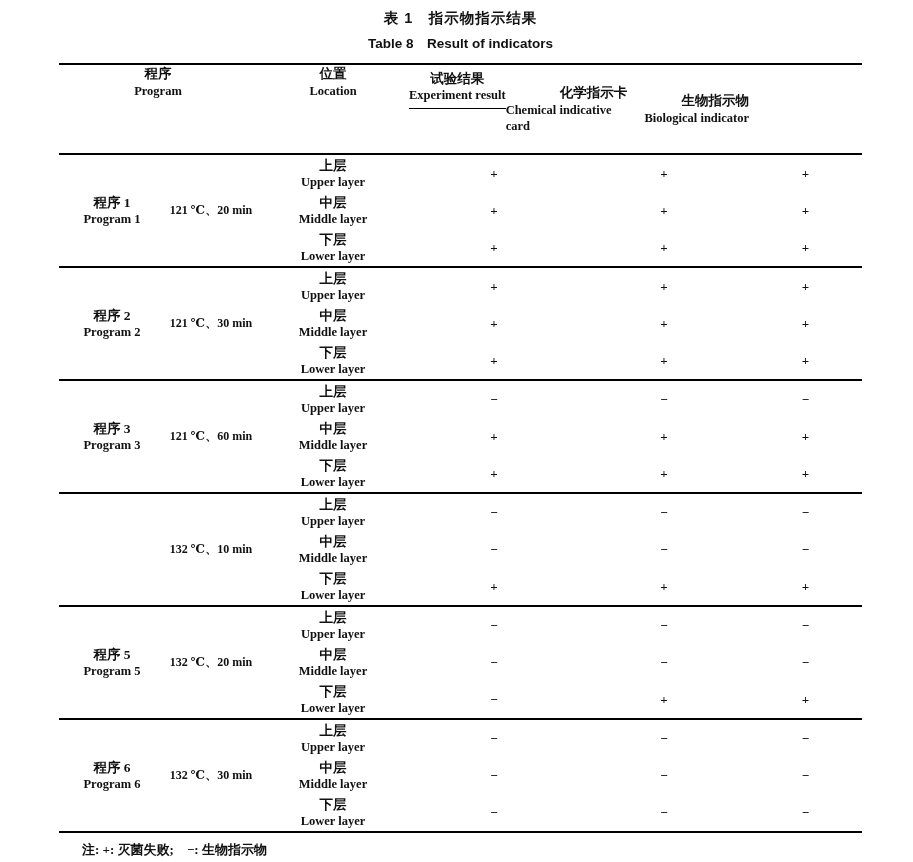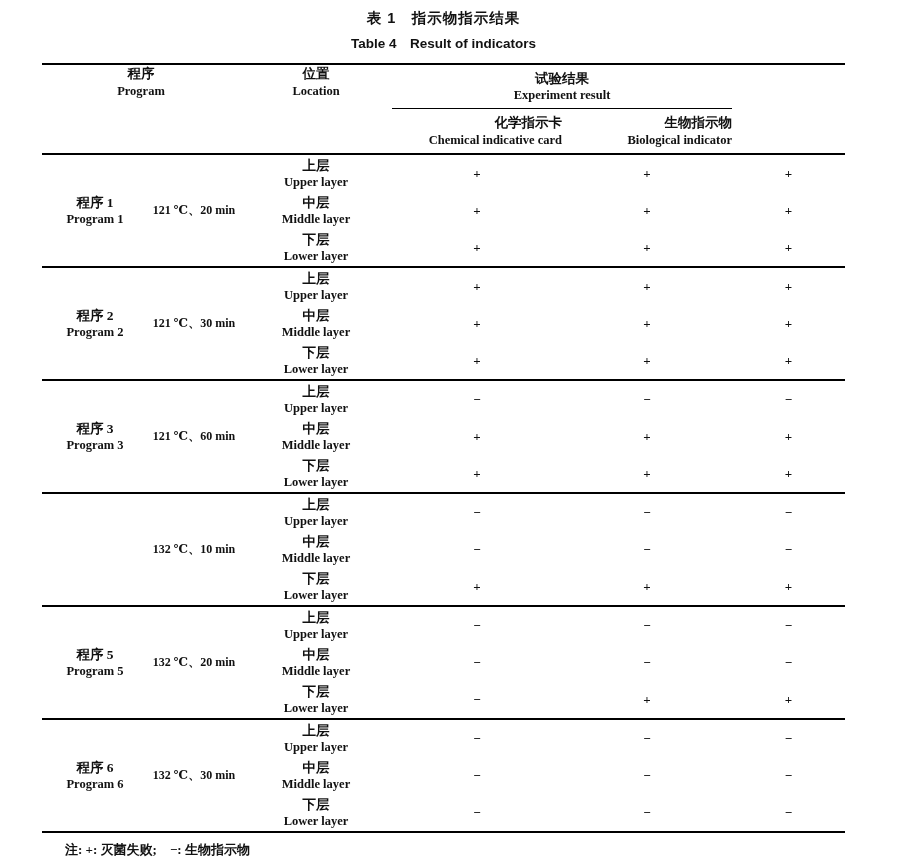--- a/index.html
+++ b/index.html
@@ -1,36 +1,36 @@
 <!DOCTYPE html>
 <html><head>
 <meta charset="utf-8">
 <style>
   * { margin:0; padding:0; box-sizing:border-box; }
   body { background:#e8e8e8; }
   .page {
     width:913px; height:862px; background:#ffffff; position:relative;
     font-family:"Liberation Serif","DejaVu Serif","DejaVu Sans",serif;
-    color:#111111; overflow:hidden;
+    color:#111111; overflow:hidden;padding-left:17px;
   }
   .titles { padding-top:9px; width:803px; margin-left:42px; text-align:center;
     font-family:"Liberation Sans","DejaVu Sans",sans-serif; }
   .title-zh { font-size:14.5px; font-weight:bold; letter-spacing:1px; }
   .title-en { font-size:13.5px; font-weight:bold; margin-top:7px; }
 
   .tbl { margin-left:42px; width:803px; margin-top:10px;
     border-top:2px solid #000; border-bottom:2px solid #000; }
 
   
   .thead { display:grid; grid-template-columns:106px 92px 152px 170px 170px 113px;
     height:90px; border-bottom:2px solid #000; }
   .hcell { display:flex; flex-direction:column; align-items:center; justify-content:flex-start; }
   .h-prog { grid-column:1 / 3; }
   .h-loc  { grid-column:3 / 4; }
-  .h-exp  { grid-column:4 / 6; display:flex; flex-direction:column; align-items:stretch; justify-content:flex-start; }
+  .h-exp  { grid-column:4 / 6; display:flex; flex-direction:row; align-items:stretch; justify-content:flex-start; }
   .h-judge{ grid-column:6 / 7; }
   .zh { font-size:13.5px; font-weight:bold; line-height:1.3; }
   .en { font-size:12.5px; font-weight:bold; line-height:1.3; }
   .exp-top { height:44px; display:flex; flex-direction:column; align-items:center;
     justify-content:center; border-bottom:1px solid #000; }
   .exp-sub { flex:1; display:flex; }
   .exp-sub > div { flex:1; display:flex; flex-direction:column; align-items:flex-end; justify-content:center; }
 
   
   .block { display:grid; grid-template-columns:106px 92px 152px 170px 170px 113px;
@@ -49,21 +49,21 @@
   .note-zh { font-size:13px; font-weight:bold; line-height:1.5; }
   .note-en { font-size:12.5px; font-weight:bold; line-height:1.5; }
 </style>
 </head>
 <body>
 
 <div class="page">
 
   <div class="titles">
     <div class="title-zh">表 1　指示物指示结果</div>
-    <div class="title-en">Table 4　Result of indicators</div>
+    <div class="title-en">Table 8　Result of indicators</div>
   </div>
 
   <div class="tbl">
 
     <div class="thead">
       <div class="hcell h-prog">
         <div class="zh">程序</div>
         <div class="en">Program</div>
       </div>
       <div class="hcell h-loc">

